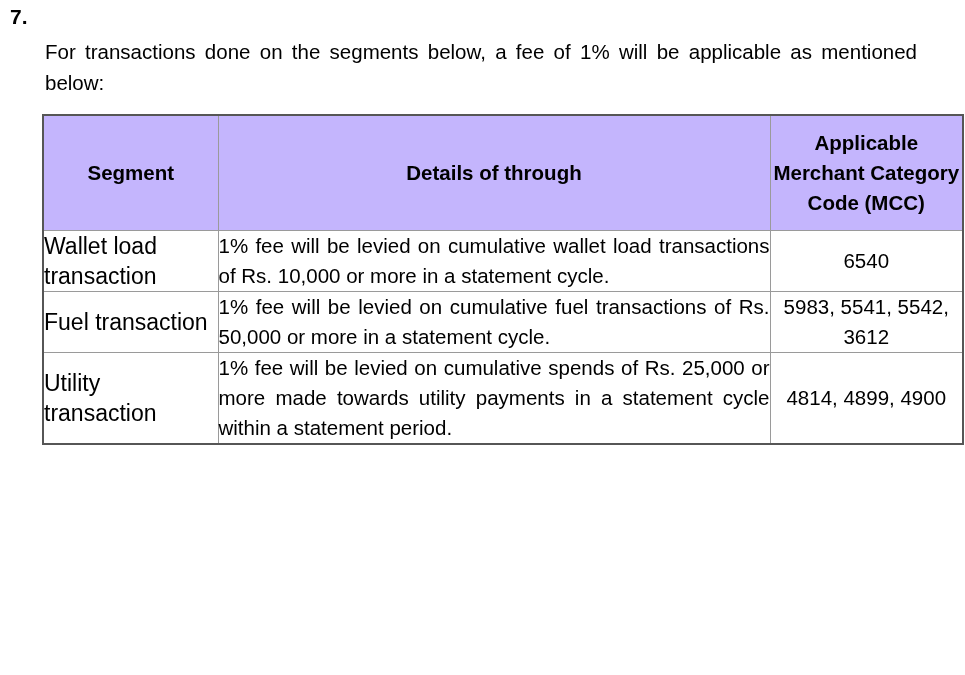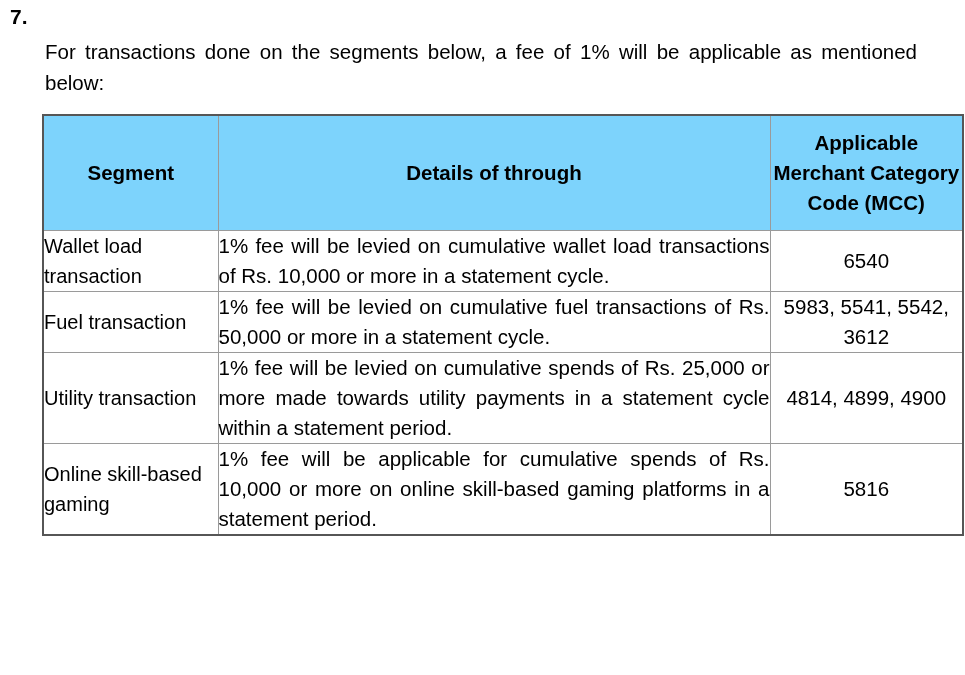--- a/index.html
+++ b/index.html
@@ -79,34 +79,34 @@
   table.surcharge th {
     border: 1px solid #9a9a9a;
     padding: 0;
     vertical-align: middle;
   }
   col.c-seg   { width: 175px; }
   col.c-det   { width: 552px; }
   col.c-mcc   { width: 193px; }
 
   thead th {
-    background: #7dd3fc;
+    background: #c4b5fd;
     font-weight: bold;
     text-align: center;
     font-size: 20.5px;
     line-height: 30px;
     height: 114px;
     padding: 4px 6px;
   }
   th.h-seg { }
   th.h-det { }
   th.h-mcc { }
 
   td.seg {
-    font-size: 20px;
+    font-size: 23px;
     line-height: 30px;
     text-align: left;
     padding: 6px 6px 6px 12px;
     margin-left: 29px;
   }
   td.det {
     font-size: 20.5px;
     line-height: 30px;
     text-align: justify;
     text-justify: inter-word;
@@ -157,22 +157,17 @@
         <tr>
           <td class="seg">Fuel transaction</td>
           <td class="det"><span>1% fee will be levied on cumulative fuel transactions of Rs. 50,000 or more in a statement cycle.</span></td>
           <td class="mcc">5983, 5541, 5542, 3612</td>
         </tr>
         <tr>
           <td class="seg">Utility transaction</td>
           <td class="det"><span>1% fee will be levied on cumulative spends of Rs. 25,000 or more made towards utility payments in a statement cycle within a statement period.</span></td>
           <td class="mcc">4814, 4899, 4900</td>
         </tr>
-        <tr>
-          <td class="seg">Online skill-based gaming</td>
-          <td class="det"><span>1% fee will be applicable for cumulative spends of Rs. 10,000 or more on online skill-based gaming platforms in a statement period.</span></td>
-          <td class="mcc">5816</td>
-        </tr>
       </tbody>
     </table>
   </div>
 
 </div>
 
 </body></html>

